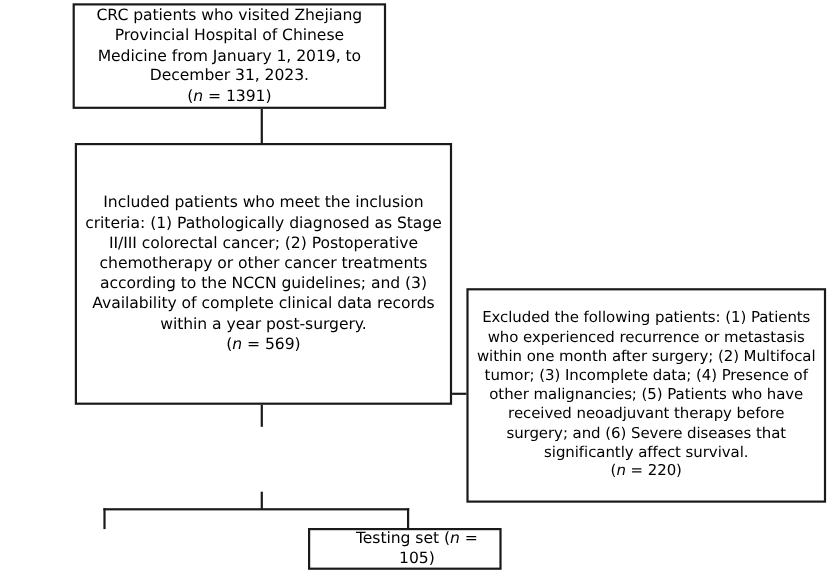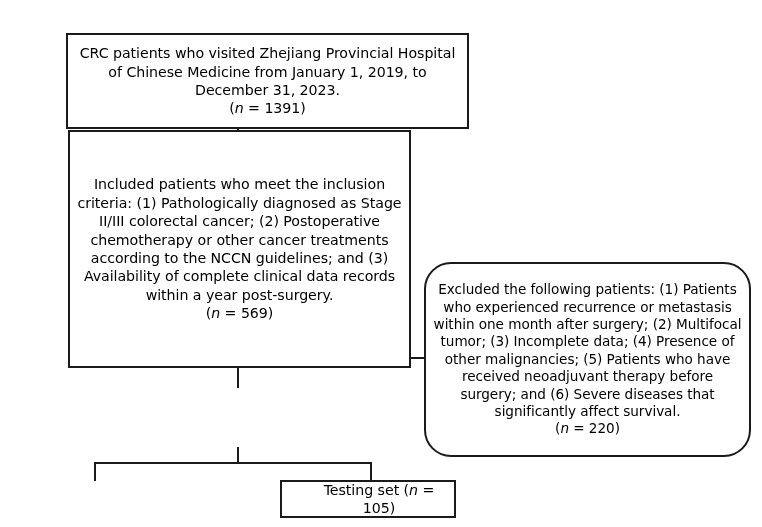--- a/index.html
+++ b/index.html
@@ -34,23 +34,23 @@
     display: block;
     width: 100%;
     padding: 0 6px;
     box-sizing: border-box;
     line-height: 1.30;
     font-size: 14.2px;
     letter-spacing: -0.05px;
     white-space: pre-line;
   }
   
-  #node-source    { left: 66px;  top: 3px;   width: 403px; height: 96px; margin-top: 30px; }
+  #node-source    { left: 66px;  top: 3px;   width: 285px; height: 96px; }
   #node-included  { left: 68px;  top: 130px; width: 343px; height: 238px; }
-  #node-excluded  { left: 424px; top: 262px; width: 327px; height: 195px; border-radius: 27px; }
+  #node-excluded  { left: 424px; top: 262px; width: 327px; height: 195px; }
   #node-confirmed { left: 70px;  top: 387px; width: 341px; height: 61px; }
   #node-training  { left: 3px;   top: 480px; width: 183px; height: 38px; }
   #node-testing   { left: 280px; top: 480px; width: 176px; height: 38px; padding-left: 22px; }
 
   #node-excluded .node-text { font-size: 13.6px; line-height: 1.28; }
   #node-training .node-text,
   #node-testing  .node-text { font-size: 14.2px; }
 
   .conn {
     position: absolute;

